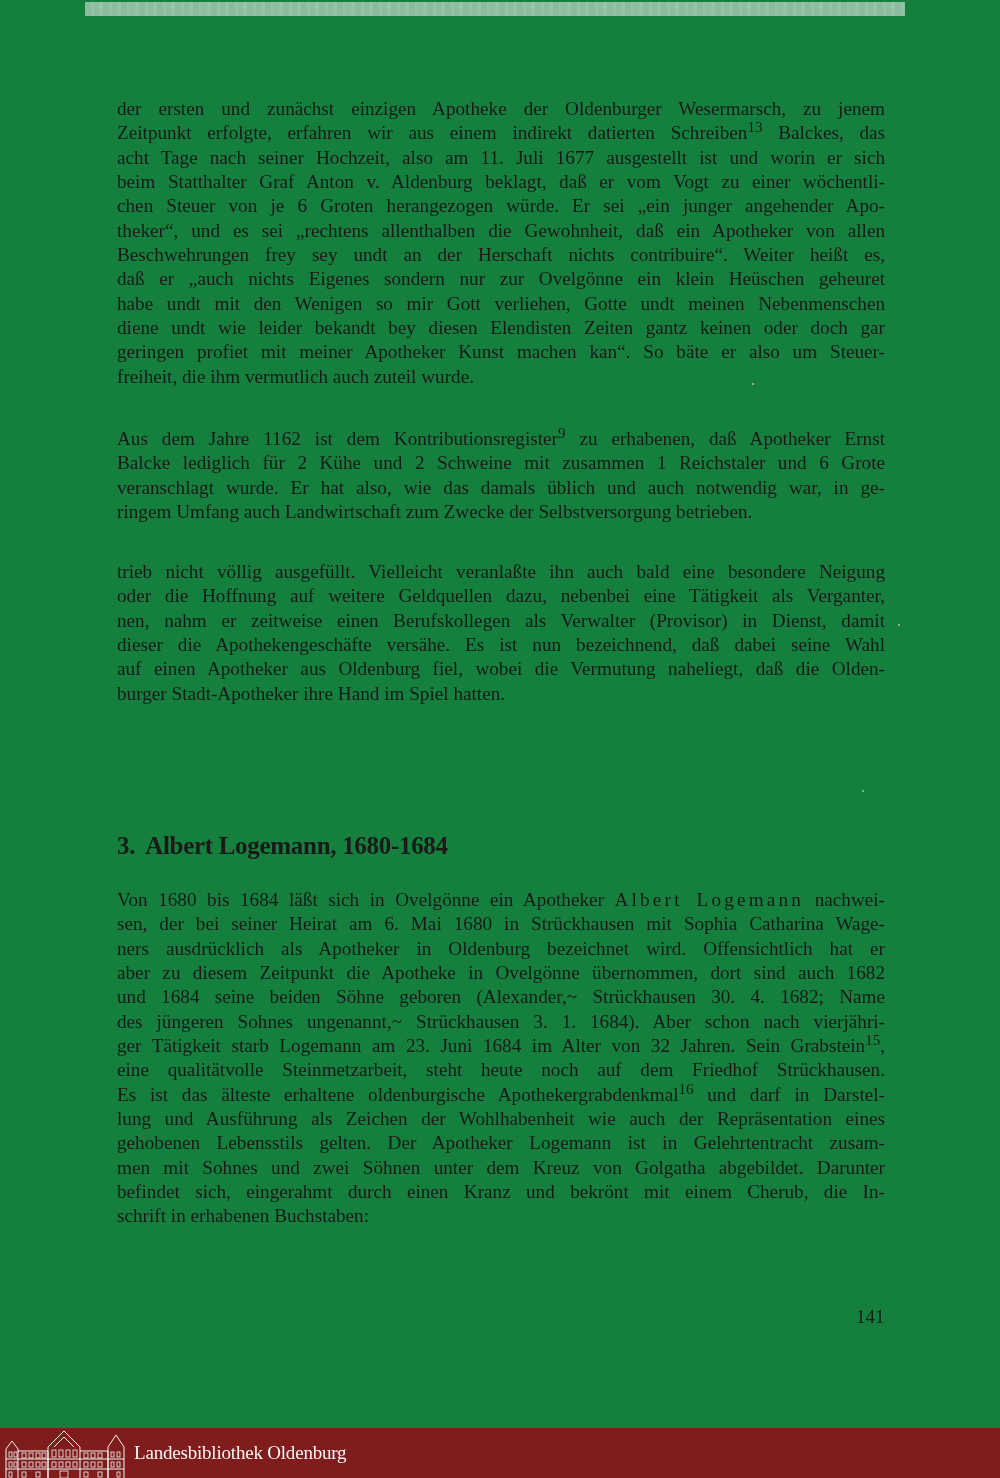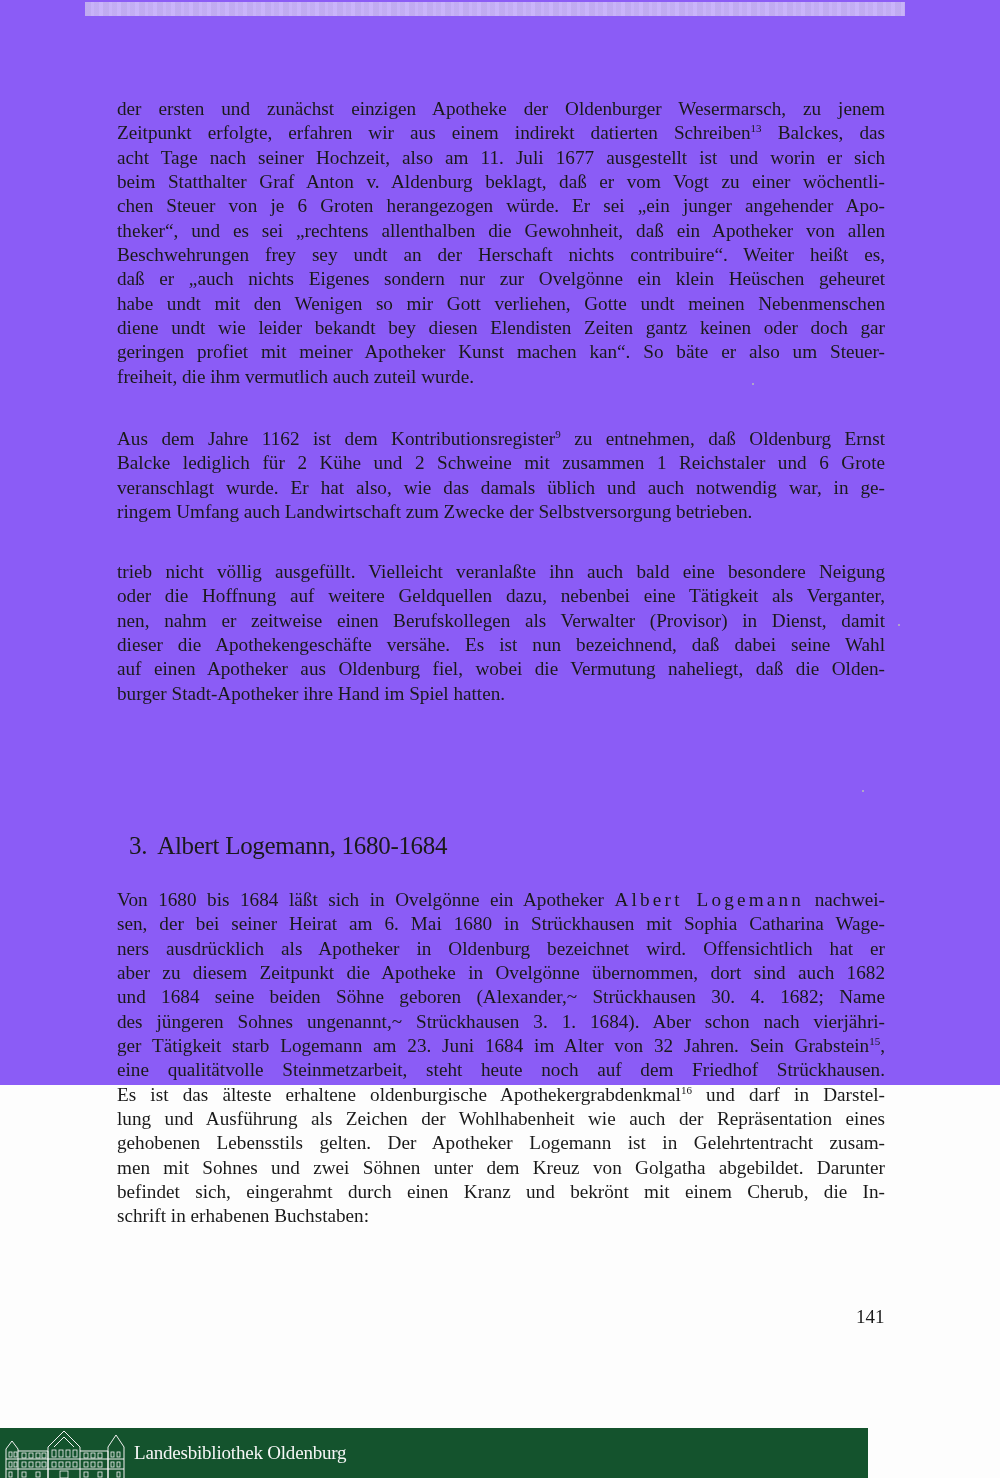--- a/index.html
+++ b/index.html
@@ -2,49 +2,48 @@
 <html><head>
 <meta charset="utf-8">
 <style>
   html, body { margin: 0; padding: 0; }
   body {
     width: 1000px; height: 1478px; position: relative; overflow: hidden;
     background: #fdfdfd;
     font-family: "Liberation Serif", "DejaVu Serif", serif;
     color: #1a1a1a;
   }
-  .page { position: absolute; left: 0; top: 0; width: 1000px; height: 1085px; background: #8b5cf6; }
+  .page { position: absolute; left: 0; top: 0; width: 1000px; height: 1428px; background: #15803d; }
   .bleed {
     position: absolute; left: 85px; top: 2px; width: 820px; height: 14px;
     background: repeating-linear-gradient(90deg, #ececec 0 6px, #fafafa 6px 9px, #f0f0f0 9px 14px, #fdfdfd 14px 18px);
     opacity: 0.55;
   }
   .text-block {
     position: absolute; left: 117px; width: 768px;
     font-size: 19.2px; line-height: 24.35px;
     text-align: justify;
   }
   .line { display: block; white-space: nowrap; text-align-last: justify; text-align: justify; }
   .line.last { text-align-last: left; }
-  sup { font-size: 11px; line-height: 0; vertical-align: 7px; }
+  sup { font-size: 15px; line-height: 0; vertical-align: 7px; }
   .spaced { letter-spacing: 3.2px; }
   .heading {
     position: absolute; left: 117px; top: 832px;
-    font-size: 25px; font-weight: normal; letter-spacing: -0.3px;
+    font-size: 25px; font-weight: bold; letter-spacing: -0.3px;
     white-space: nowrap;
-    margin-left: 12px;
   }
   .heading .num { margin-right: 10px; }
   .page-number {
     position: absolute; left: 856px; top: 1306px;
     font-size: 19px;
   }
   .footer {
-    position: absolute; left: 0; top: 1428px; width: 868px; height: 50px;
-    background: #14532d;
+    position: absolute; left: 0; top: 1428px; width: 1000px; height: 50px;
+    background: #7f1d1d;
   }
   .footer-logo { position: absolute; left: 4px; top: 1px; width: 122px; height: 49px; }
   .footer-text {
     position: absolute; left: 134px; top: 14px;
     color: #f6f6f6; font-size: 19px; letter-spacing: -0.2px;
   }
   .speck { position: absolute; width: 2px; height: 2px; background: #bbb; border-radius: 1px; }
 </style>
 </head>
 <body>
@@ -60,21 +59,21 @@
       <span class="line">chen Steuer von je 6 Groten herangezogen würde. Er sei „ein junger angehender Apo-</span>
       <span class="line">theker“, und es sei „rechtens allenthalben die Gewohnheit, daß ein Apotheker von allen</span>
       <span class="line">Beschwehrungen frey sey undt an der Herschaft nichts contribuire“. Weiter heißt es,</span>
       <span class="line">daß er „auch nichts Eigenes sondern nur zur Ovelgönne ein klein Heüschen geheuret</span>
       <span class="line">habe undt mit den Wenigen so mir Gott verliehen, Gotte undt meinen Nebenmenschen</span>
       <span class="line">diene undt wie leider bekandt bey diesen Elendisten Zeiten gantz keinen oder doch gar</span>
       <span class="line">geringen profiet mit meiner Apotheker Kunst machen kan“. So bäte er also um Steuer-</span>
       <span class="line last">freiheit, die ihm vermutlich auch zuteil wurde.</span>
     </div>
   <div class="text-block" id="p2" style="top:427px;">
-      <span class="line"><span>Aus dem Jahre 1162 ist dem Kontributionsregister</span><sup>9</sup><span> zu entnehmen, daß Oldenburg Ernst</span></span>
+      <span class="line"><span>Aus dem Jahre 1162 ist dem Kontributionsregister</span><sup>9</sup><span> zu erhabenen, daß Apotheker Ernst</span></span>
       <span class="line">Balcke lediglich für 2 Kühe und 2 Schweine mit zusammen 1 Reichstaler und 6 Grote</span>
       <span class="line">veranschlagt wurde. Er hat also, wie das damals üblich und auch notwendig war, in ge-</span>
       <span class="line last">ringem Umfang auch Landwirtschaft zum Zwecke der Selbstversorgung betrieben.</span>
     </div>
   <div class="text-block" id="p3" style="top:560px;">
       <span class="line">trieb nicht völlig ausgefüllt. Vielleicht veranlaßte ihn auch bald eine besondere Neigung</span>
       <span class="line">oder die Hoffnung auf weitere Geldquellen dazu, nebenbei eine Tätigkeit als Verganter,</span>
       <span class="line">nen, nahm er zeitweise einen Berufskollegen als Verwalter (Provisor) in Dienst, damit</span>
       <span class="line">dieser die Apothekengeschäfte versähe. Es ist nun bezeichnend, daß dabei seine Wahl</span>
       <span class="line">auf einen Apotheker aus Oldenburg fiel, wobei die Vermutung naheliegt, daß die Olden-</span>

